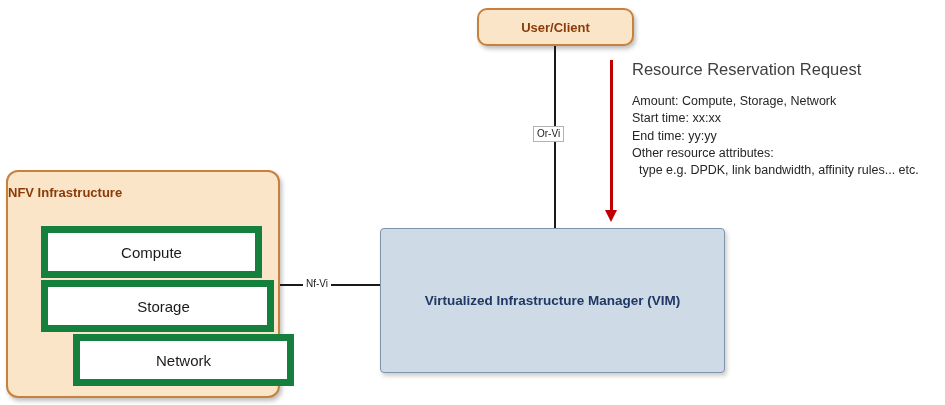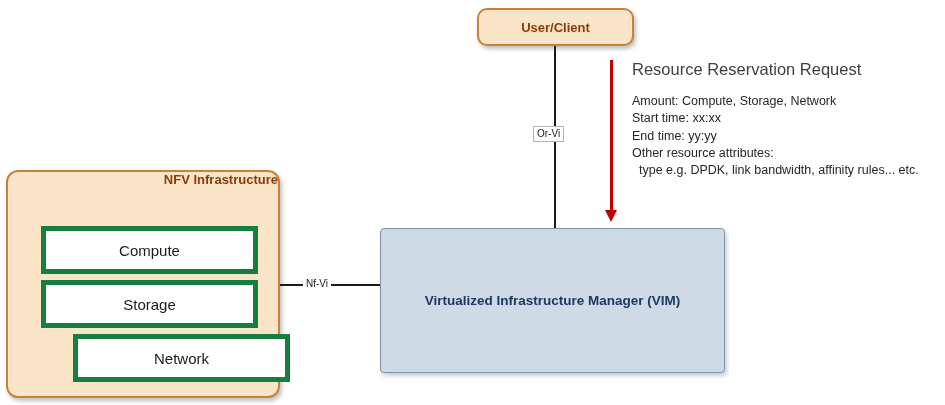--- a/index.html
+++ b/index.html
@@ -28,37 +28,38 @@
     left: 477px; top: 8px; width: 157px; height: 38px;
     display: flex; align-items: center; justify-content: center;
     font-size: 13px;
   }
 
   .nfv {
     left: 6px; top: 170px; width: 274px; height: 228px;
     border-radius: 12px;
   }
   .nfv-title {
-    text-align: right;
+    text-align: left;
+    margin-top: 13px;
     font-size: 13px;
     font-weight: bold;
     color: var(--node-text, #8A3B08);
   }
   .inner-box {
     position: absolute;
     left: 33px; width: 207px; height: 38px;
     background: #ffffff;
-    border: 5px solid #15803d;
+    border: 7px solid #15803d;
     display: flex; align-items: center; justify-content: center;
     font-size: 15px;
     font-weight: normal;
     color: #1a1a1a;
   }
   .inner-box.row0 { top: 54px; }
-  .inner-box.row1 { top: 108px; }
+  .inner-box.row1 { top: 108px; padding-left: 12px; }
   .inner-box.row2 { top: 162px; margin-left: 32px; }
 
   .vim {
     left: 380px; top: 228px; width: 345px; height: 145px;
     background: var(--vim-fill, #CEDAE5);
     border: 1.5px solid var(--vim-border, #7F93AB);
     border-radius: 4px;
     box-shadow: 2px 3px 4px rgba(0,0,0,0.2);
     display: flex; align-items: center; justify-content: center;
     font-size: 13.5px;

